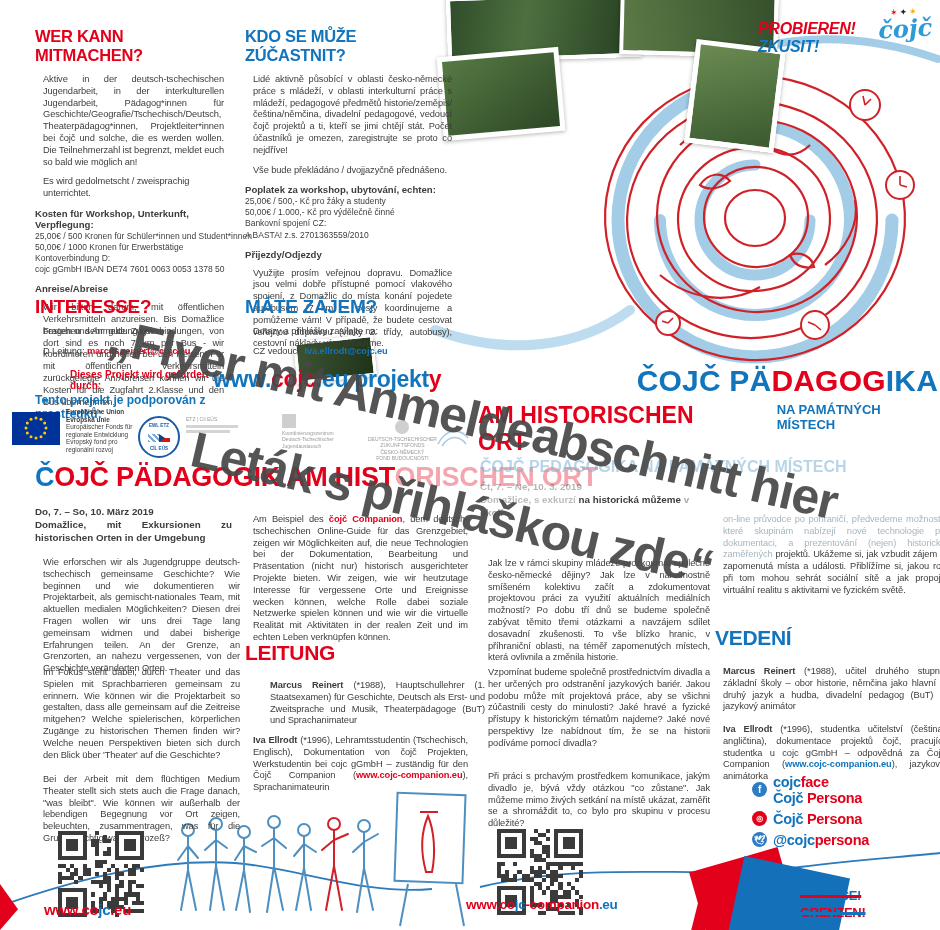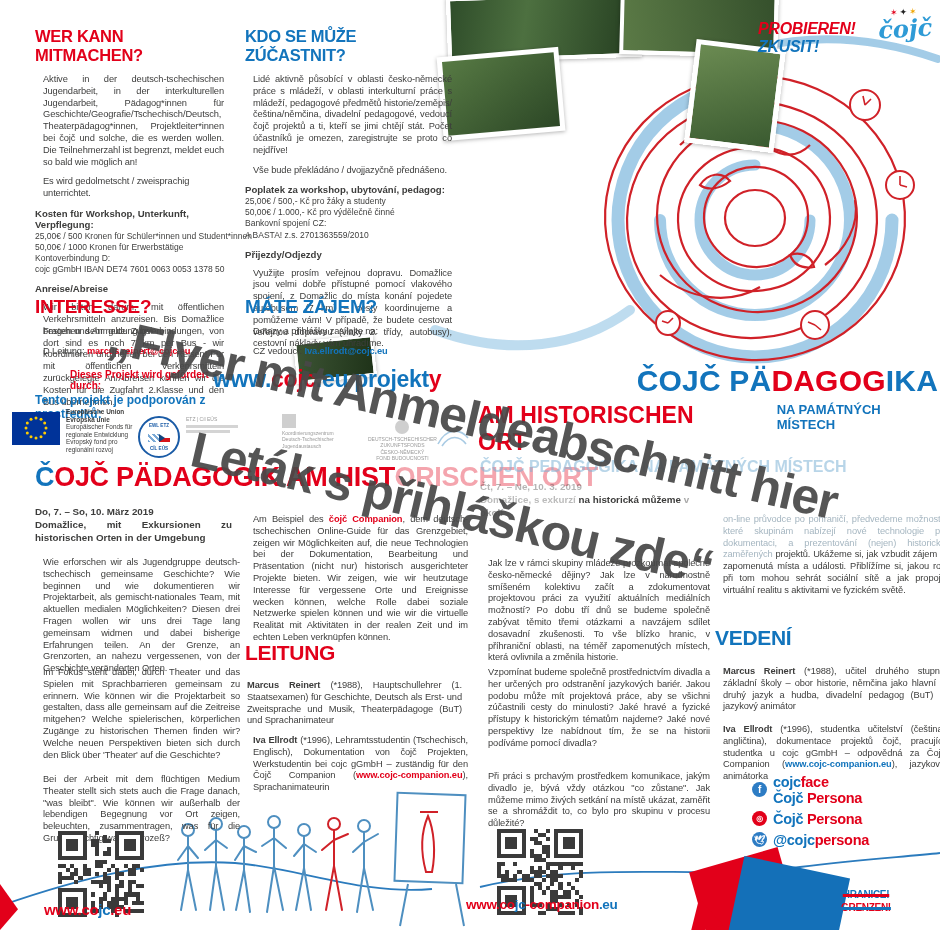--- a/index.html
+++ b/index.html
@@ -120,21 +120,21 @@
     <div class="body">Fragen und Anmeldung bei</div>
     <div class="body">
       <span>D Leitung: </span><span class="b c-red">marcus.reinert@cojc.eu</span>
     </div>
   </div>
 
   <div class="abs z5" style="left:245px;top:27px;width:215px;">
     <h2 class="h-top c-blue">KDO SE MŮŽE ZÚČASTNIT?</h2>
     <p class="body jt">Lidé aktivně působící v oblasti česko-německé práce s mládeží, v oblasti interkulturní práce s mládeží, pedagogové předmětů historie/zeměpis/čeština/němčina, divadelní pedagogové, vedoucí čojč projektů a ti, kteří se jimi chtějí stát. Počet účastníků je omezen, zaregistrujte se proto co nejdříve!</p>
     <p class="body">Vše bude překládáno / dvojjazyčně přednášeno.</p>
-    <div class="subt">Poplatek za workshop, ubytování, pedagog:</div>
+    <div class="subt">Poplatek za workshop, ubytování, echten:</div>
     <div class="fine">25,00€ / 500,- Kč pro žáky a studenty</div>
     <div class="fine">50,00€ / 1.000,- Kč pro výdělečně činné</div>
     <div class="fine">Bankovní spojení CZ:</div>
     <div class="fine">A BASTA! z.s. 2701363559/2010</div>
     <div class="subt">Přijezdy/Odjezdy</div>
     <p class="body jt">Využijte prosím veřejnou dopravu. Domažlice jsou velmi dobře přístupné pomocí vlakového spojení, z Domažlic do místa konání pojedete autobusem (7 km) – cesty koordinujeme a pomůžeme vám! V případě, že budete cestovat veřejnou dopravou (vlaky 2. třídy, autobusy), cestovní náklady vám uhradíme.</p>
   </div>
   <div class="abs z5" style="left:245px;top:296px;width:215px;">
     <h2 class="h-mid c-blue">MÁTE ZÁJEM?</h2>
     <div class="body">Dotazy a přihlášky zasílejte na:</div>
@@ -221,21 +221,21 @@
     <div class="jt">Domažlice, mit Exkursionen zu historischen Orten in der Umgebung</div>
   </div>
   <p class="abs z5 body jt" style="left:35px;top:549px;width:197px;">Wie erforschen wir als Jugendgruppe deutsch-tschechisch gemeinsame Geschichte? Wie beginnen und wie dokumentieren wir Projektarbeit, als gemischt-nationales Team, mit aktuellen medialen Möglichkeiten? Diesen drei Fragen wollen wir uns drei Tage lang gemeinsam widmen und dabei bisherige Erfahrungen teilen. An der Grenze, an Grenzorten, an nahezu vergessenen, von der Geschichte veränderten Orten.</p>
   <p class="abs z5 body jt" style="left:35px;top:659px;width:197px;">Im Fokus steht dabei, durch Theater und das Spielen mit Sprachbarrieren gemeinsam zu erinnern. Wie können wir die Projektarbeit so gestalten, dass alle gemeinsam auf die Zeitreise mitgehen? Welche spielerischen, körperlichen Zugänge zu historischen Themen finden wir? Welche neuen Perspektiven bieten sich durch den Blick über 'Theater' auf die Geschichte?</p>
   <p class="abs z5 body jt" style="left:35px;top:766px;width:197px;">Bei der Arbeit mit dem flüchtigen Medium Theater stellt sich stets auch die Frage danach, "was bleibt". Wie können wir außerhalb der lebendigen Begegnung vor Ort zeigen, beleuchten, zusammentragen, was für die Gruppe wichtig war im Prozeß?</p>
 
   <p class="abs z5 body jt" style="left:245px;top:506px;width:215px;">
     <span>Am Beispiel des </span><span class="b c-red">čojč Companion</span><span>, dem deutsch-tschechischen Online-Guide für das Grenzgebiet, zeigen wir Möglichkeiten auf, die neue Technologien bei der Dokumentation, Bearbeitung und Präsentation (nicht nur) historisch ausgerichteter Projekte bieten. Wir zeigen, wie wir heutzutage Interesse für vergessene Orte und Ereignisse wecken können, welche Rolle dabei soziale Netzwerke spielen können und wie wir die virtuelle Realität mit Aktivitäten in der realen Zeit und im echten Leben verknüpfen können.</span>
   </p>
   <h2 class="abs z5 h-sec c-red" style="left:245px;top:641px;">LEITUNG</h2>
-  <p class="abs z5 body jt" style="left:239px;top:672px;width:215px;">
+  <p class="abs z5 body jt" style="left:262px;top:672px;width:215px;">
     <span class="b">Marcus Reinert</span><span> (*1988), Hauptschullehrer (1. Staatsexamen) für Geschichte, Deutsch als Erst- und Zweitsprache und Musik, Theaterpädagoge (BuT) und Sprachanimateur</span>
   </p>
   <p class="abs z5 body jt" style="left:245px;top:727px;width:215px;">
     <span class="b">Iva Ellrodt</span><span> (*1996), Lehramtsstudentin (Tschechisch, Englisch), Dokumentation von čojč Projekten, Werkstudentin bei cojc gGmbH – zuständig für den Čojč Companion (</span><span class="b c-red">www.cojc-companion.eu</span><span>), Sprachanimateurin</span>
   </p>
 
   <div class="abs z5 b c-lblue" style="left:480px;top:458px;width:440px;font-size:16px;opacity:.55;white-space:nowrap;">ČOJČ PEDAGOGIKA NA PAMÁTNÝCH MÍSTECH</div>
   <div class="abs z5 b" style="left:480px;top:481px;font-size:9.8px;opacity:.38;">Čt, 7. – Ne, 10. 3. 2019</div>
   <div class="abs z5 b" style="left:480px;top:494px;width:222px;font-size:9.8px;line-height:1.32;">
     <span style="opacity:.35;">Domažlice, s exkurzí </span><span>na historická můžeme </span><span style="opacity:.45;">v okolí</span>
@@ -335,21 +335,21 @@
         <rect x="2" y="16" width="3" height="3" fill="#3a3a3a"></rect>
       </svg></div>
   <div class="abs z5 url" style="left:466px;top:897px;font-size:13.5px;">
     <span class="c-red">www.co</span><span class="c-blue">jc</span><span class="c-red">-companion</span><span class="c-blue">.eu</span>
   </div>
 
   <div class="sq" style="left:700px;top:858px;width:92px;height:92px;background:#e2001a;transform:rotate(-16deg);"></div>
   <div class="sq" style="left:686px;top:898px;width:34px;height:32px;background:#e2001a;clip-path:polygon(0 100%,50% 0,100% 100%);transform:rotate(-14deg);"></div>
   <div class="sq" style="left:732px;top:866px;width:108px;height:108px;background:#1470b8;transform:rotate(12deg);"></div>
 
-  <div class="abs z5 b" style="left:800px;top:888px;width:132px;text-align:center;font-size:10px;line-height:1.3;letter-spacing:-0.3px;">
+  <div class="abs z5 b" style="left:800px;top:888px;width:132px;text-align:left;font-size:13px;line-height:1.3;letter-spacing:-0.3px;">
     <div class="c-blue strike-red">HRANICE!</div>
     <div class="c-red strike-blue">GRENZEN!</div>
   </div>
 
   <div class="watermark">
     <div>„Flyer mit Anmeldeabschnitt hier</div>
     <div>Leták s přihláškou zde“</div>
   </div>
 
 </div>

